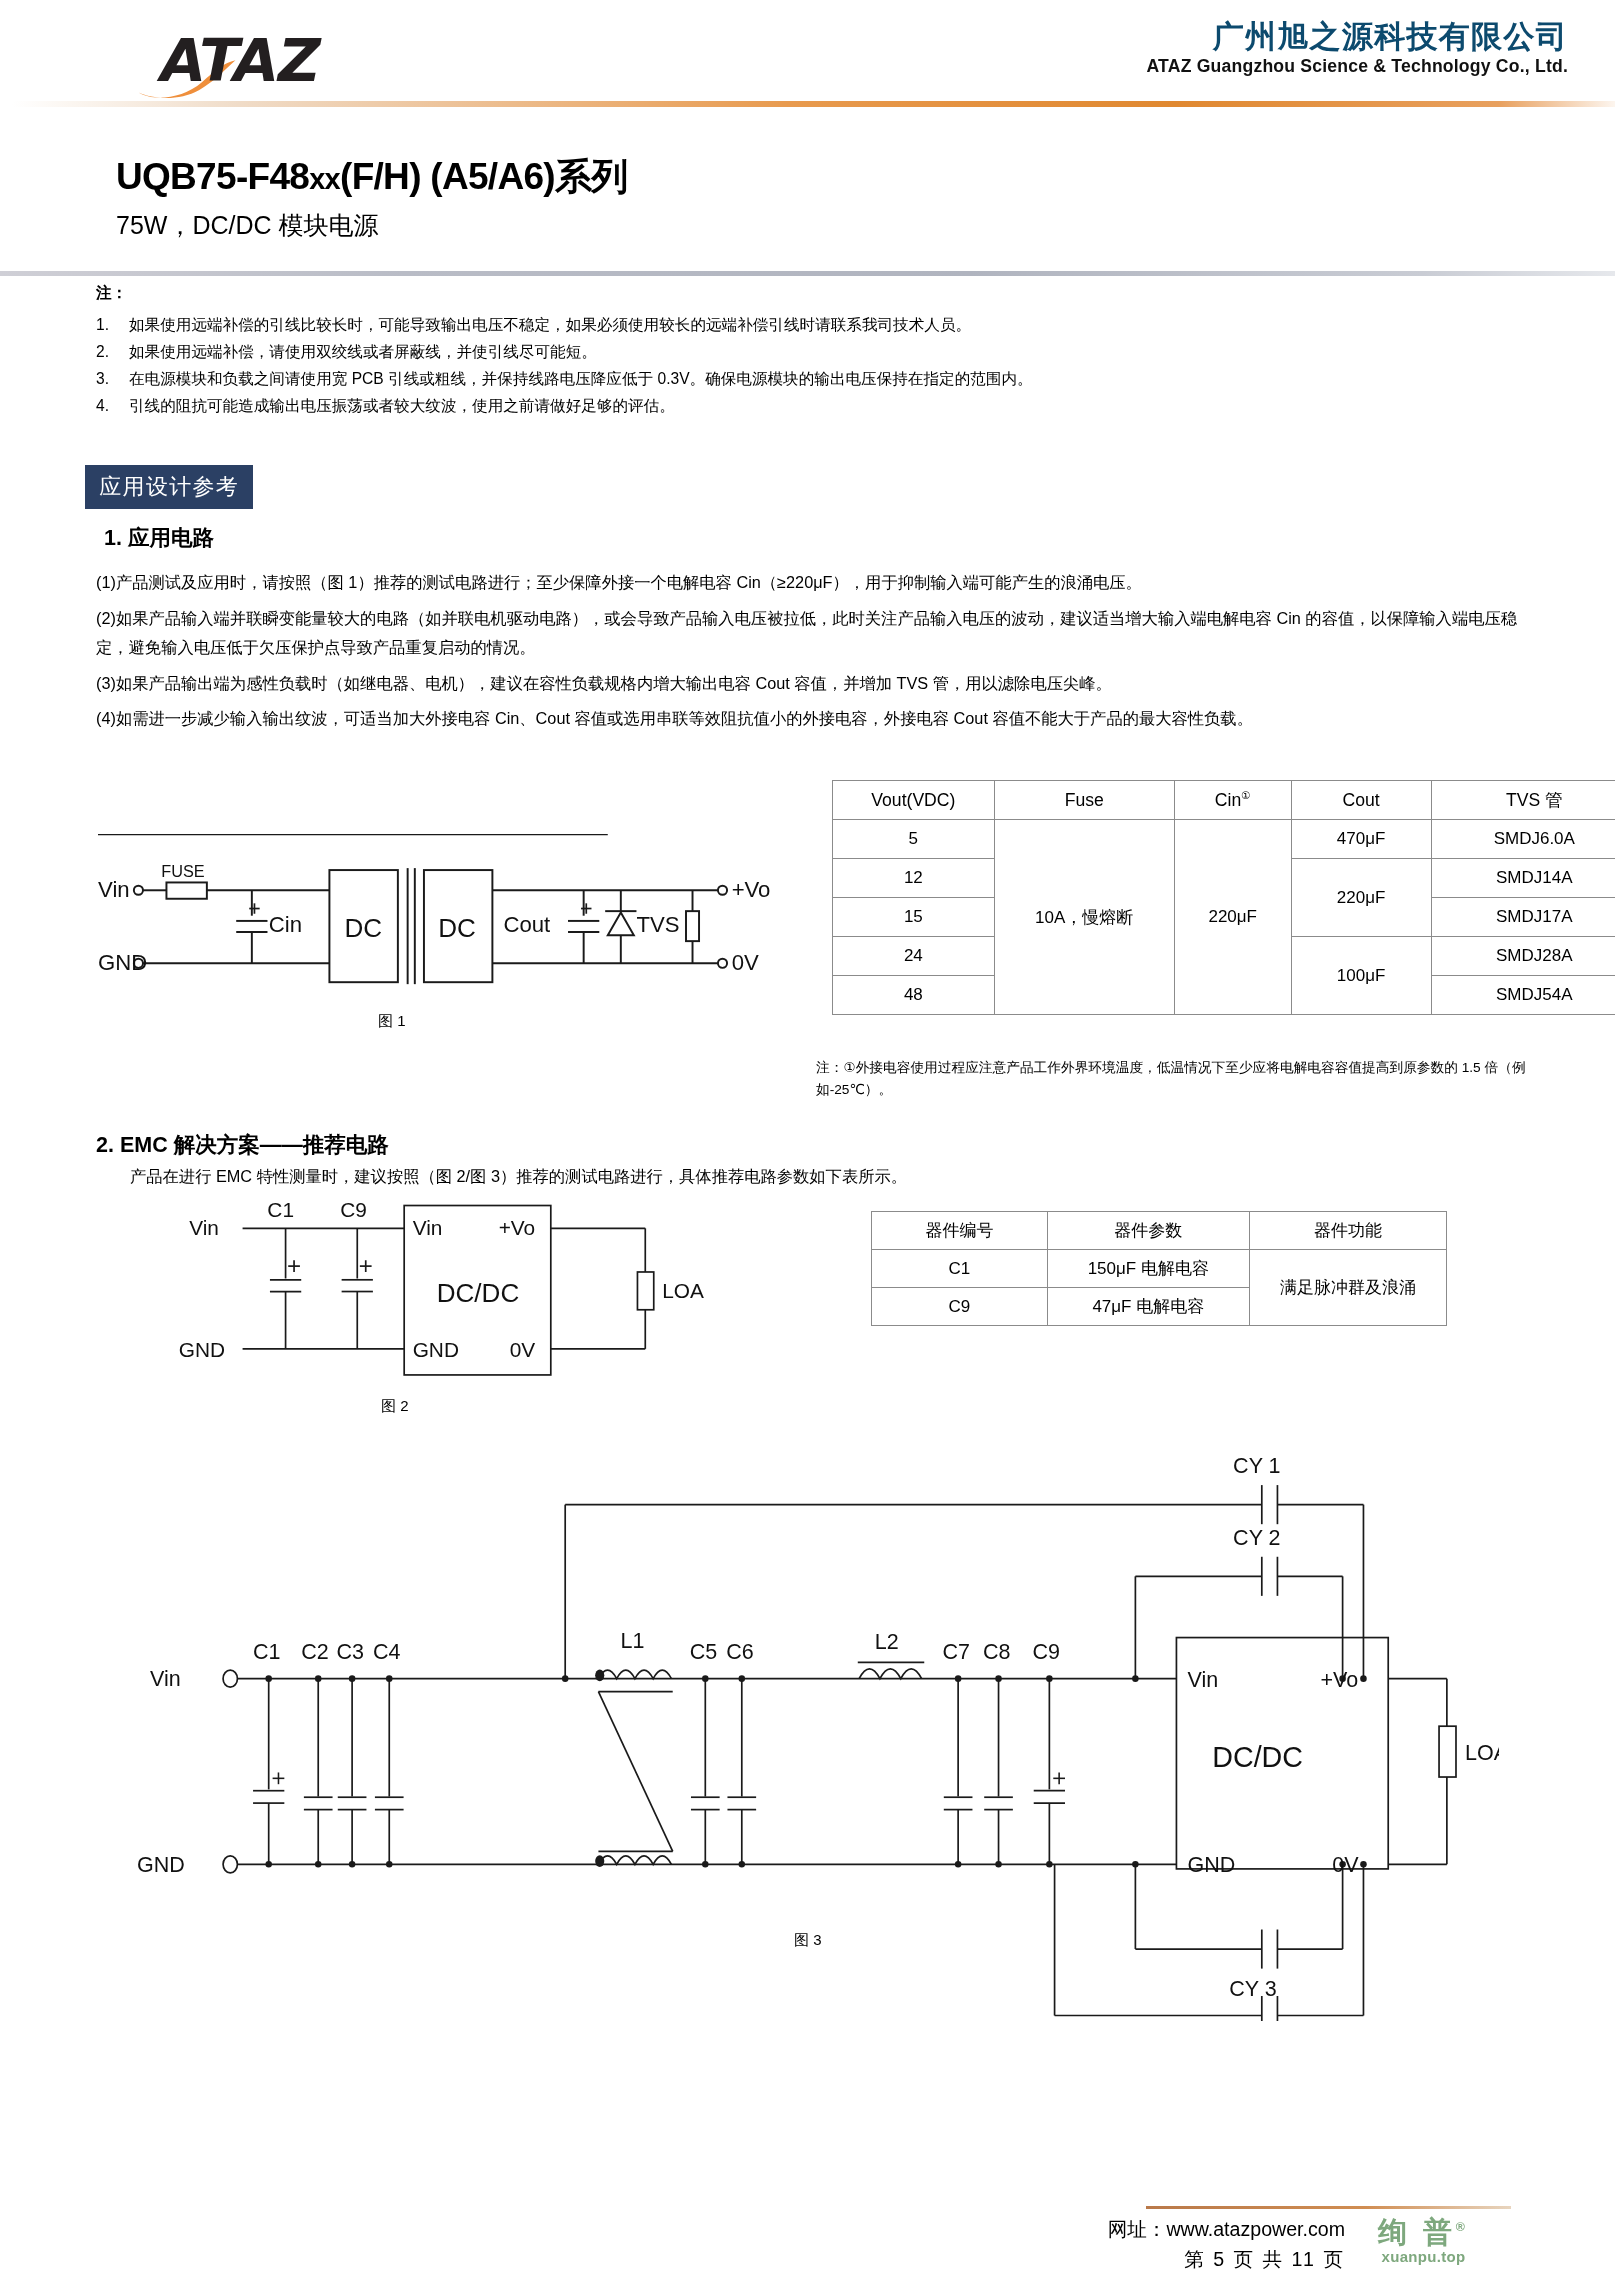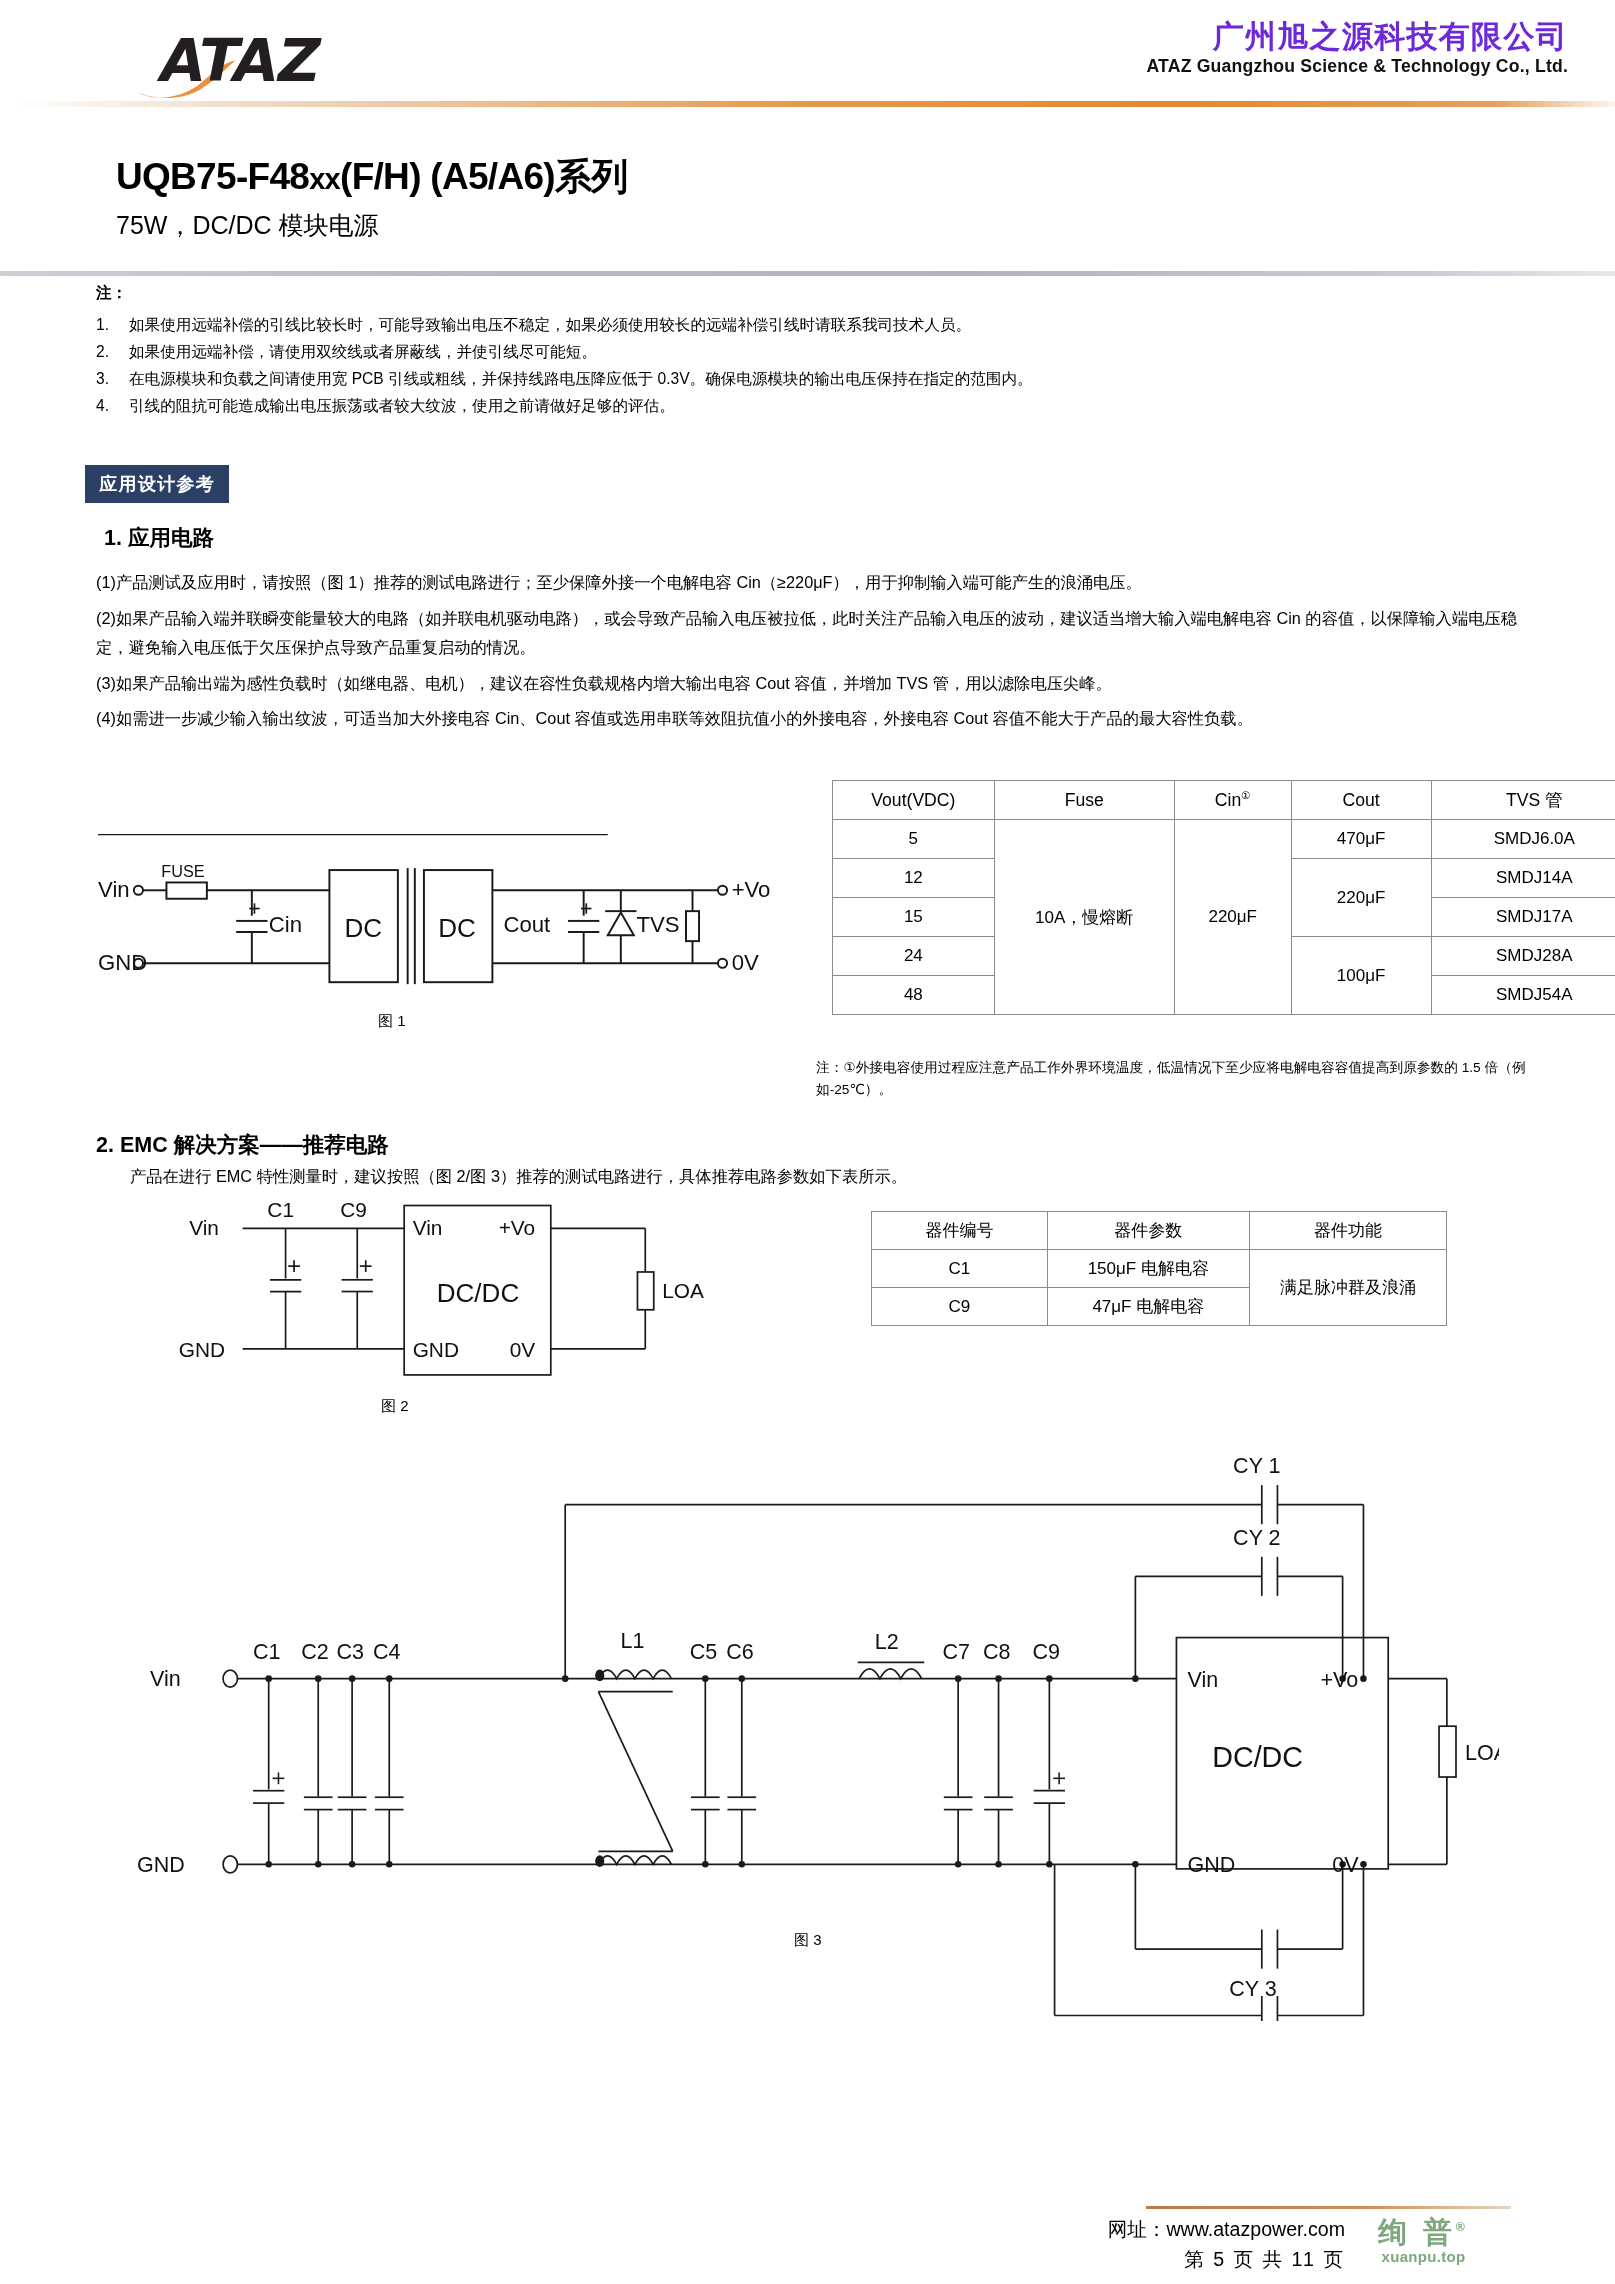--- a/index.html
+++ b/index.html
@@ -20,21 +20,21 @@
     font-family:"DejaVu Sans",sans-serif;
     font-weight:bold; font-style:italic;
     font-size:59px; letter-spacing:-1.3px;
     color:#231f20; line-height:72px;
     position:absolute; left:23.5px; top:0;
   }
   .logo-swoosh { position:absolute; left:0px; top:34px; width:104px; height:40px; }
   .company-cn {
     position:absolute; right:60px; top:15.6px;
     font-size:31px; font-weight:bold; letter-spacing:1.3px;
-    color:#6d28d9; white-space:nowrap;
+    color:#0c4a6e; white-space:nowrap;
   }
   .company-en {
     position:absolute; right:60px; top:56px;
     font-size:17.6px; font-weight:bold; letter-spacing:0.2px;
     color:#111; white-space:nowrap;
   }
   .header-rule {
     position:absolute; left:0px; top:101px; width:1616px; height:5.9px;
     background:linear-gradient(to right,#ffffff 0%,#f0dcc8 14%,#e89a4e 48%,#e08830 72%,#e8a05e 92%,#ffffff 100%);
   }
@@ -52,21 +52,21 @@
   .notes { position:absolute; left:96px; top:283px; width:1434px; }
   .notes-title { font-size:15.6px; font-weight:bold; margin-bottom:6.5px; }
   .note-row { display:flex; font-size:15.6px; line-height:27px; }
   .note-num { width:33px; flex:0 0 33px; }
   .note-txt { flex:1; }
 
   
   .section-tag {
     position:absolute; left:85px; top:465px;
     background:#2b4064; color:#fff;
-    font-size:18px; font-weight:bold;
+    font-size:22px; font-weight:normal;
     padding:6.5px 14.3px 7.8px 14.3px; letter-spacing:1.3px;
   }
 
   .sub-head { position:absolute; font-size:21.5px; font-weight:bold; }
   #subhead-1 { left:104px; top:523px; }
   #subhead-2 { left:96px; top:1130px; }
 
   .body-p { position:absolute; font-size:16.3px; line-height:29px; width:1428px; left:96px; }
   #p1 { top:568px; }
   #p2 { top:604px; }

